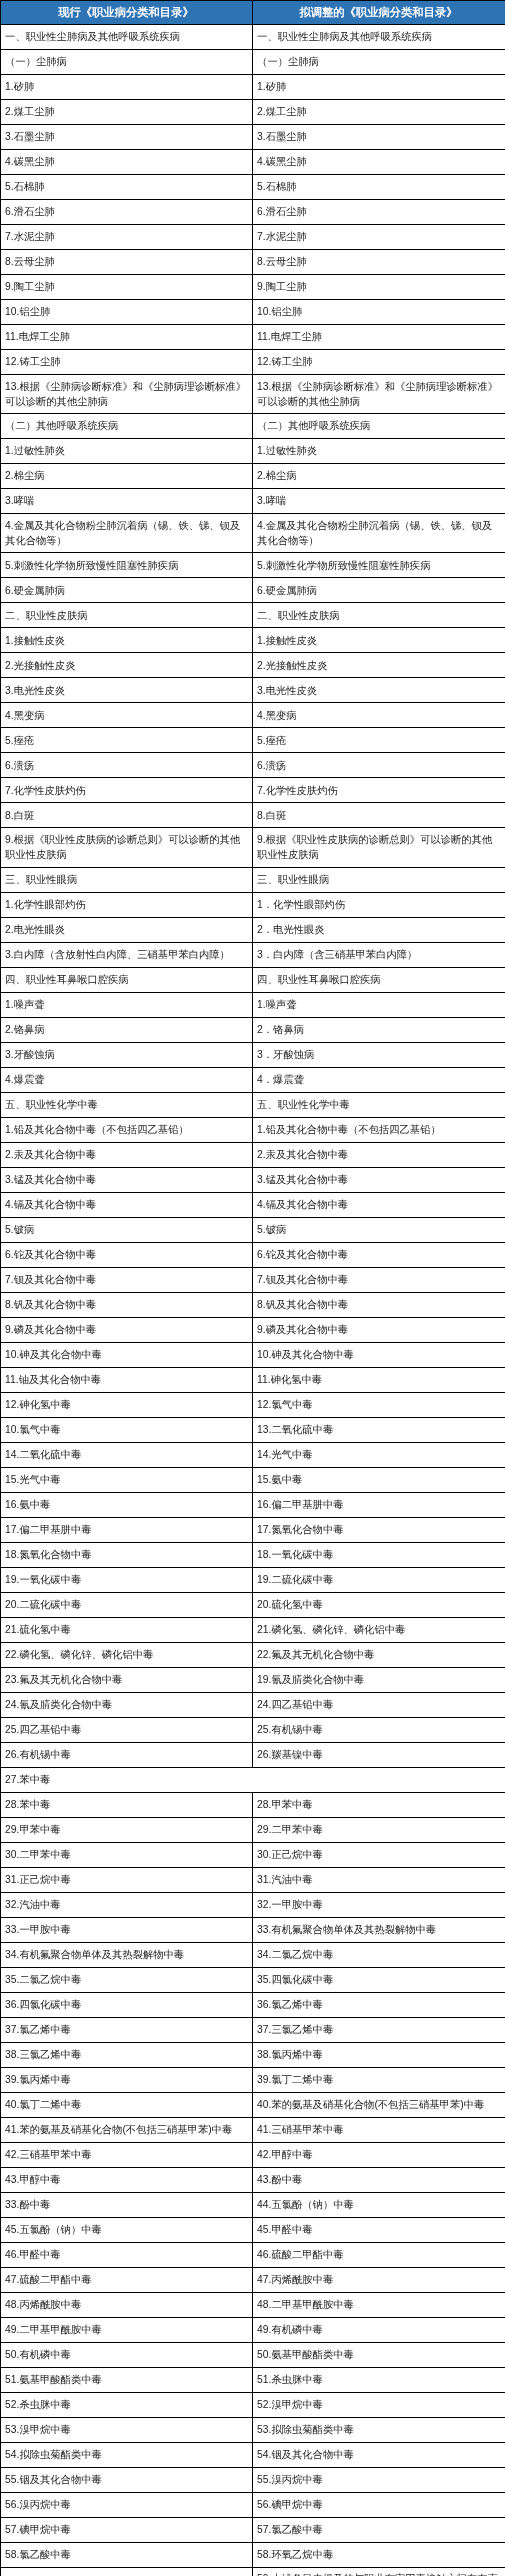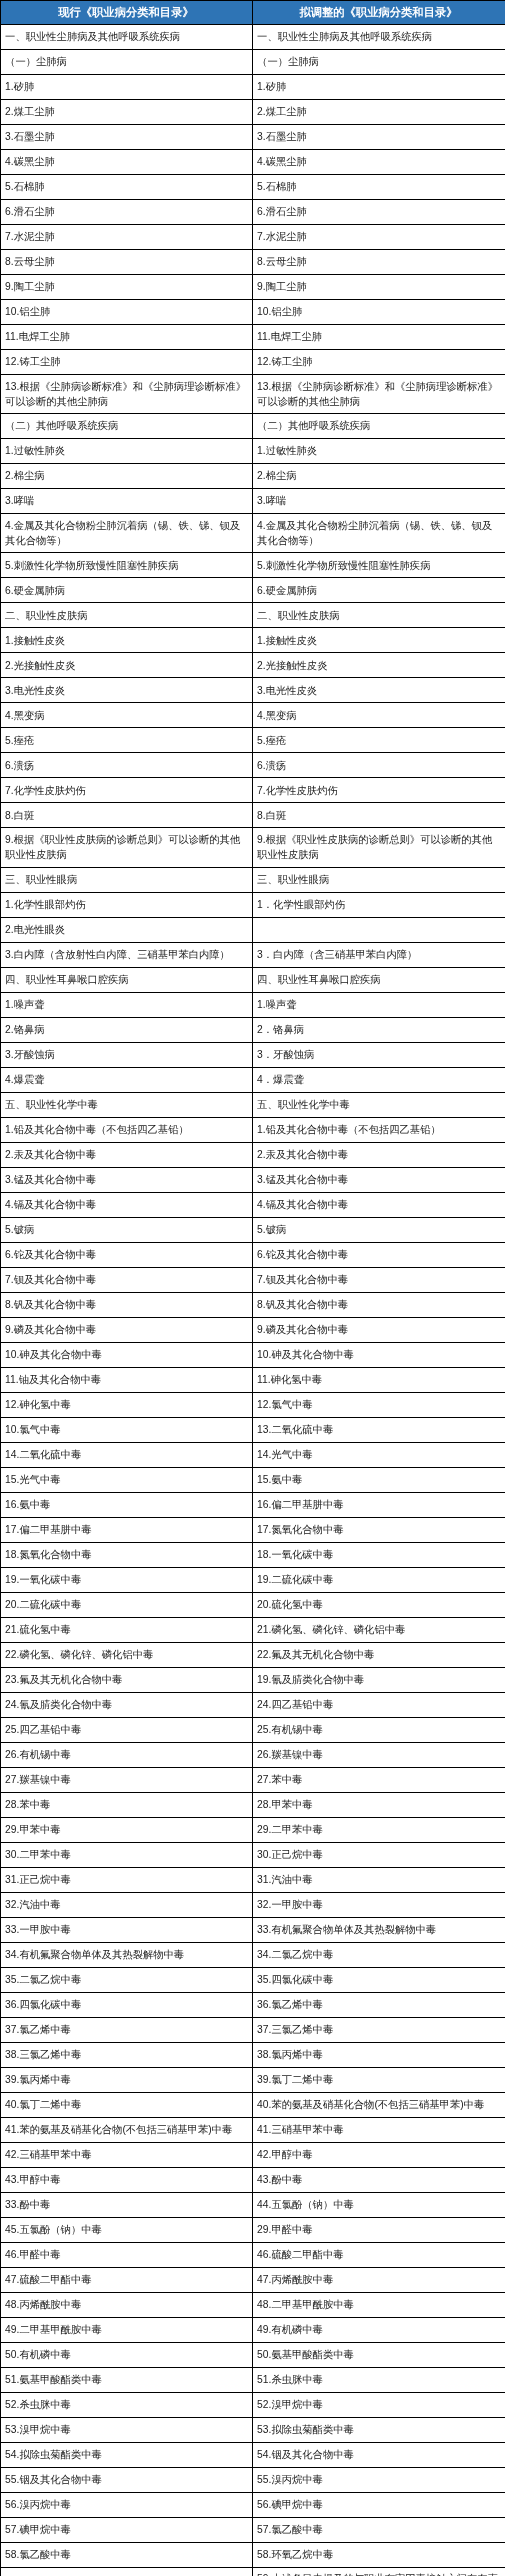--- a/index.html
+++ b/index.html
@@ -180,20 +180,21 @@
       <div class="row">
         <div class="cell left">三、职业性眼病</div>
         <div class="cell right">三、职业性眼病</div>
       </div>
       <div class="row">
         <div class="cell left">1.化学性眼部灼伤</div>
         <div class="cell right">1．化学性眼部灼伤</div>
       </div>
       <div class="row">
         <div class="cell left">2.电光性眼炎</div>
+        <div class="cell right">2．电光性眼炎</div>
       </div>
       <div class="row">
         <div class="cell left">3.白内障（含放射性白内障、三硝基甲苯白内障）</div>
         <div class="cell right">3．白内障（含三硝基甲苯白内障）</div>
       </div>
       <div class="row">
         <div class="cell left">四、职业性耳鼻喉口腔疾病</div>
         <div class="cell right">四、职业性耳鼻喉口腔疾病</div>
       </div>
       <div class="row">
@@ -314,21 +315,20 @@
       </div>
       <div class="row">
         <div class="cell left">25.四乙基铅中毒</div>
         <div class="cell right">25.有机锡中毒</div>
       </div>
       <div class="row">
         <div class="cell left">26.有机锡中毒</div>
         <div class="cell right">26.羰基镍中毒</div>
       </div>
       <div class="row">
-        <div class="cell left">27.羰基镍中毒</div>
         <div class="cell right">27.苯中毒</div>
       </div>
       <div class="row">
         <div class="cell left">28.苯中毒</div>
         <div class="cell right">28.甲苯中毒</div>
       </div>
       <div class="row">
         <div class="cell left">29.甲苯中毒</div>
         <div class="cell right">29.二甲苯中毒</div>
       </div>
@@ -387,21 +387,21 @@
       <div class="row">
         <div class="cell left">43.甲醇中毒</div>
         <div class="cell right">43.酚中毒</div>
       </div>
       <div class="row">
         <div class="cell left">33.酚中毒</div>
         <div class="cell right">44.五氯酚（钠）中毒</div>
       </div>
       <div class="row">
         <div class="cell left">45.五氯酚（钠）中毒</div>
-        <div class="cell right">29.甲醛中毒</div>
+        <div class="cell right">45.甲醛中毒</div>
       </div>
       <div class="row">
         <div class="cell left">46.甲醛中毒</div>
         <div class="cell right">46.硫酸二甲酯中毒</div>
       </div>
       <div class="row">
         <div class="cell left">47.硫酸二甲酯中毒</div>
         <div class="cell right">47.丙烯酰胺中毒</div>
       </div>
       <div class="row">

